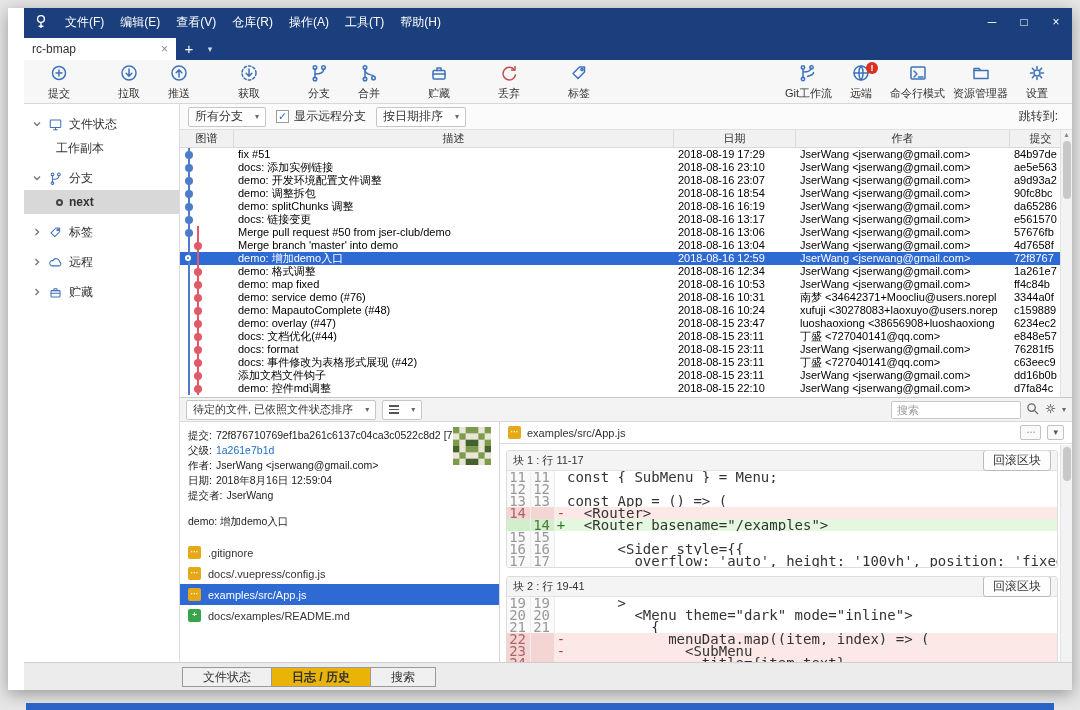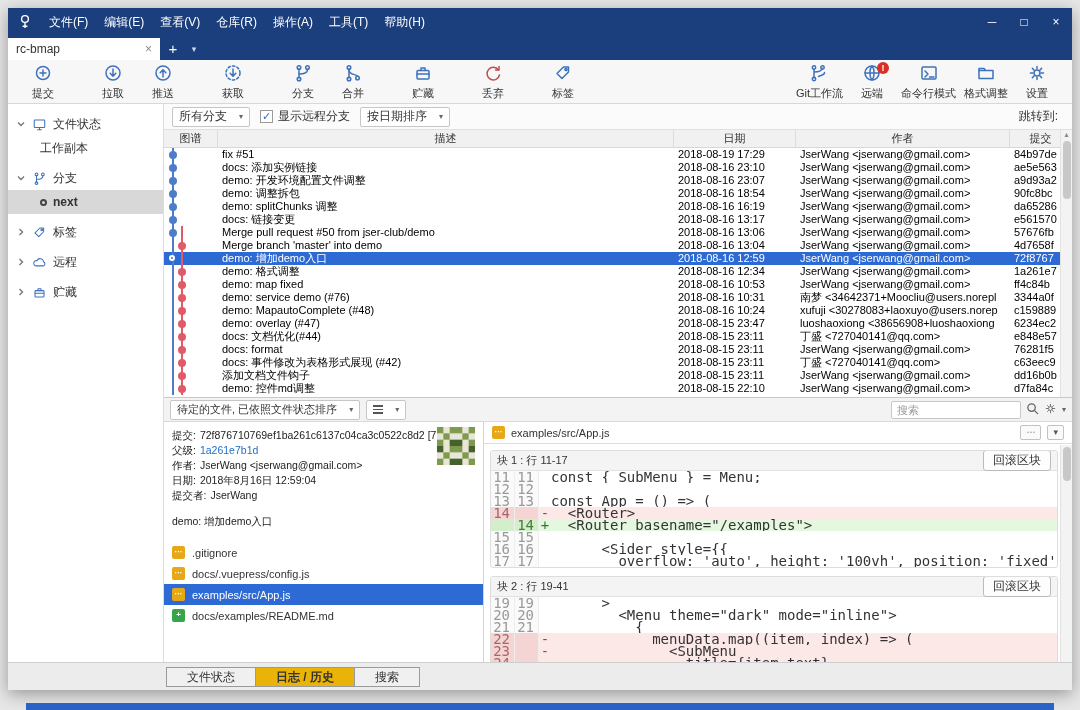--- a/index.html
+++ b/index.html
@@ -1,20 +1,20 @@
 <!DOCTYPE html>
 <html><head>
 <meta charset="utf-8">
 <style>
   * { margin:0; padding:0; box-sizing:border-box; }
   html,body { width:1080px; height:710px; }
   body { font-family:"Liberation Sans", sans-serif; background:#e7e7e7; position:relative; overflow:hidden; }
 
   .window { position:absolute; left:8px; top:8px; width:1064px; height:682px; background:#fff;
-            box-shadow:0 4px 16px rgba(0,0,0,.35); display:flex; flex-direction:column; }
+            box-shadow:0 4px 16px rgba(0,0,0,.35); display:flex; flex-direction:column;padding-left:16px; }
 
   
   .titlebar { height:28px; background:#1b3e7c; color:#fff; display:flex; align-items:center; font-size:12px; flex:none; }
   .app-icon { width:16px; height:16px; margin:0 8px 0 9px; display:inline-flex; }
   .menu-item { padding:0 8px; line-height:28px; cursor:default; }
   .menus { display:flex; }
   .tb-spacer { flex:1; }
   .winbtn { width:32px; text-align:center; line-height:28px; font-size:12px; }
 
   
@@ -287,21 +287,21 @@
               <rect x="3" y="4" width="14" height="12" rx="1"></rect>
               <path d="M6 8l3 3-3 3M10.5 14H15"></path>
             </svg></span>
         <span>命令行模式</span>
       </div>
       <div class="tbtn">
         <span><svg width="20" height="20" viewBox="0 0 20 20">
               <path d="M3 5.5h5l1.7 2H17v8H3z"></path>
               <path d="M3 7.5h6"></path>
             </svg></span>
-        <span>格式调整</span>
+        <span>资源管理器</span>
       </div>
       <div class="tbtn">
         <span><svg width="20" height="20" viewBox="0 0 20 20">
               <circle cx="10" cy="10" r="3"></circle>
               <path d="M10 3.5v2.3M10 14.2v2.3M3.5 10h2.3M14.2 10h2.3M5.4 5.4L7 7M13 13l1.6 1.6M14.6 5.4L13 7M7 13l-1.6 1.6"></path>
             </svg></span>
         <span>设置</span>
       </div>
     </div>
   </div>

